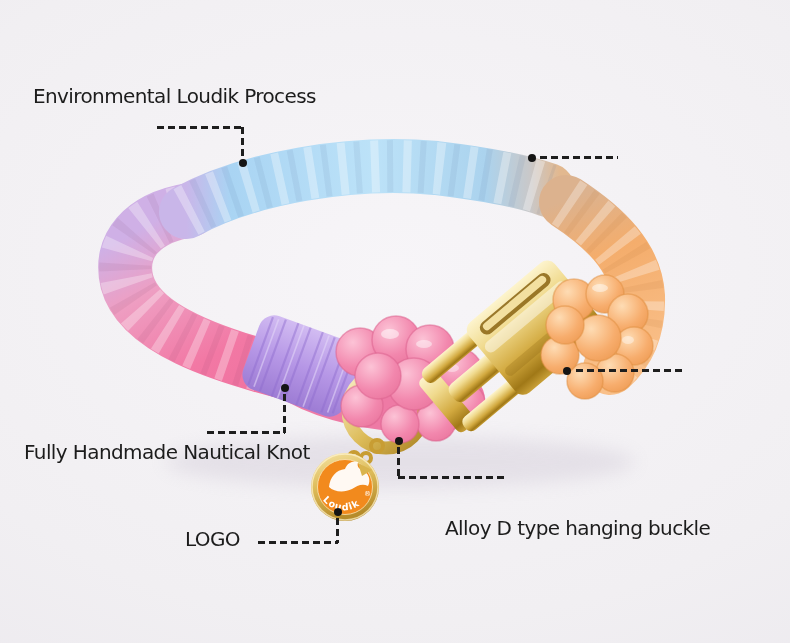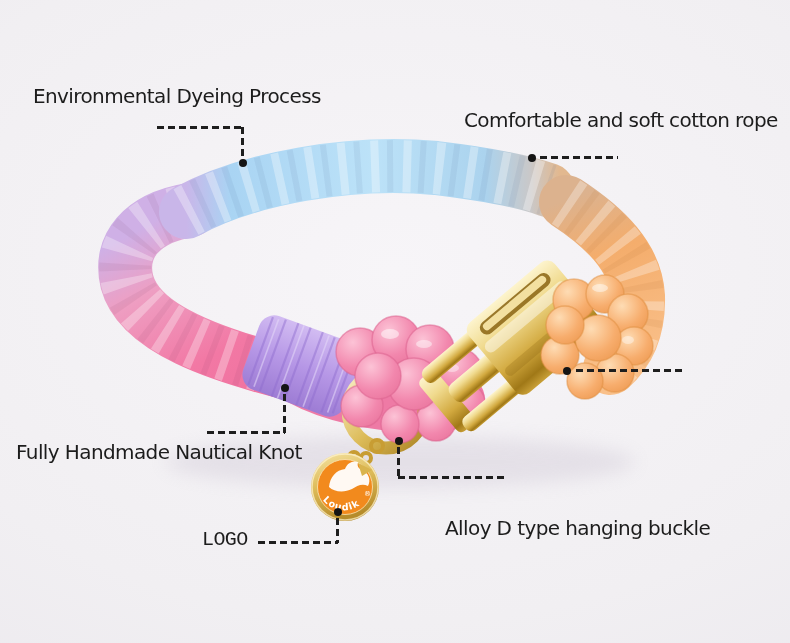--- a/index.html
+++ b/index.html
@@ -25,31 +25,31 @@
   .dot-dyeing{left:239px;top:159px;}
   
   .lbl-rope{left:464px;top:108px;}
   .dot-rope{left:528px;top:154px;}
   .ln-rope-h{left:540px;top:156px;width:78px;}
   
   .lbl-buckle{left:540px;top:380px;}
   .dot-buckle{left:563px;top:367px;}
   .ln-buckle-h{left:576px;top:369px;width:108px;}
   
-  .lbl-knot{left:16px;top:440px;}
+  .lbl-knot{left:24px;top:440px;}
   .dot-knot{left:281px;top:384px;}
   .ln-knot-v{left:283px;top:394px;height:39px;}
   .ln-knot-h{left:207px;top:431px;width:78px;}
   
   .lbl-dring{left:445px;top:516px;}
   .dot-dring{left:395px;top:437px;}
   .ln-dring-v{left:397px;top:447px;height:31px;}
   .ln-dring-h{left:398px;top:476px;width:107px;}
   
-  .lbl-logo{left:202px;top:527px;font-family:Liberation Mono, monospace;}
+  .lbl-logo{left:185px;top:527px;}
   .dot-logo{left:334px;top:508px;}
   .ln-logo-v{left:336px;top:518px;height:25px;}
   .ln-logo-h{left:258px;top:541px;width:80px;}
 </style>
 </head>
 <body>
 
 <div id="stage">
 
   <svg id="collar-art" width="790" height="643" viewBox="0 0 790 643" xmlns="http://www.w3.org/2000/svg">
@@ -206,26 +206,25 @@
       <circle cx="345" cy="487" r="27.5" fill="none" stroke="#fbe7b6" stroke-width="1" opacity="0.8"></circle>
       <path d="M329 487 C330 477 336 470 345 469 C347 463 353 460 358 462 C357 466 358 468 362 470 C369 473 371 480 368 486 C362 483 357 486 352 489 C344 493 334 492 329 487 Z" fill="#ffffff" opacity="0.95"></path>
       <path d="M358 463 L372 470 L362 476 Z" fill="#d9b44e"></path>
       <text font-size="9.5" font-weight="bold" fill="#ffffff" letter-spacing="1" font-family="DejaVu Sans, sans-serif">
         <textPath href="#tagArc" startOffset="8%">Loudik</textPath>
       </text>
       <text x="364" y="496" font-size="7" fill="#ffffff" font-family="DejaVu Sans, sans-serif">®</text>
     </g>
   </svg>
 
-  <div class="callout-label lbl-dyeing">Environmental Dyeing Process</div>
+  <div class="callout-label lbl-dyeing">Environmental Loudik Process</div>
   <div class="h-line ln-dyeing-h"></div>
   <div class="v-line ln-dyeing-v"></div>
   <div class="dot dot-dyeing"></div>
 
-  <div class="callout-label lbl-rope">Comfortable and soft cotton rope</div>
   <div class="dot dot-rope"></div>
   <div class="h-line ln-rope-h"></div>
 
   <div class="dot dot-buckle"></div>
   <div class="h-line ln-buckle-h"></div>
 
   <div class="callout-label lbl-knot">Fully Handmade Nautical Knot</div>
   <div class="dot dot-knot"></div>
   <div class="v-line ln-knot-v"></div>
   <div class="h-line ln-knot-h"></div>

